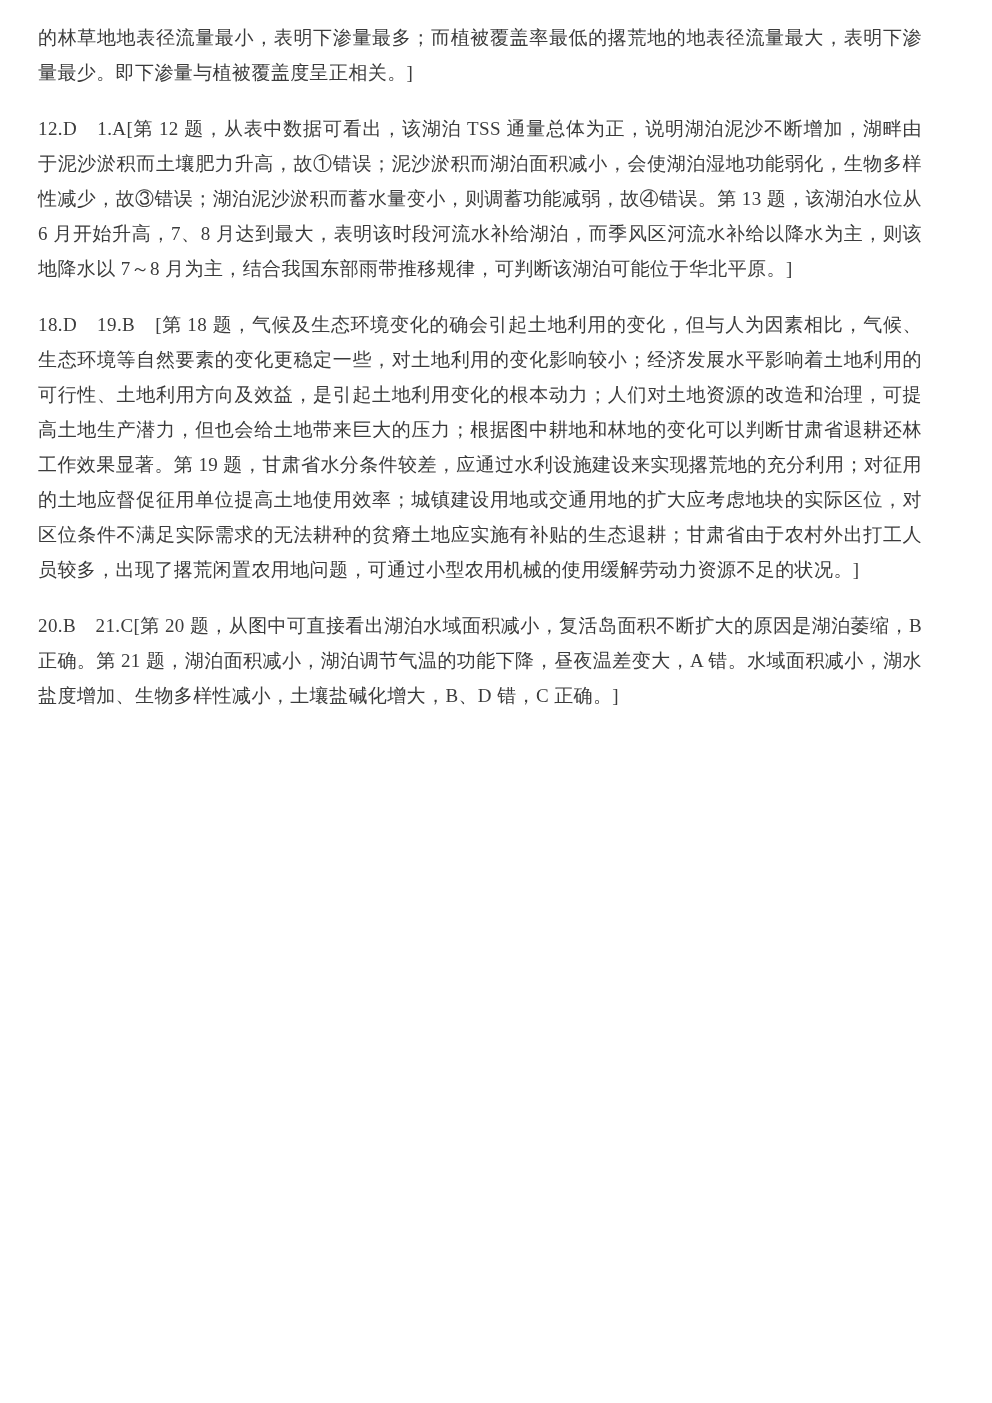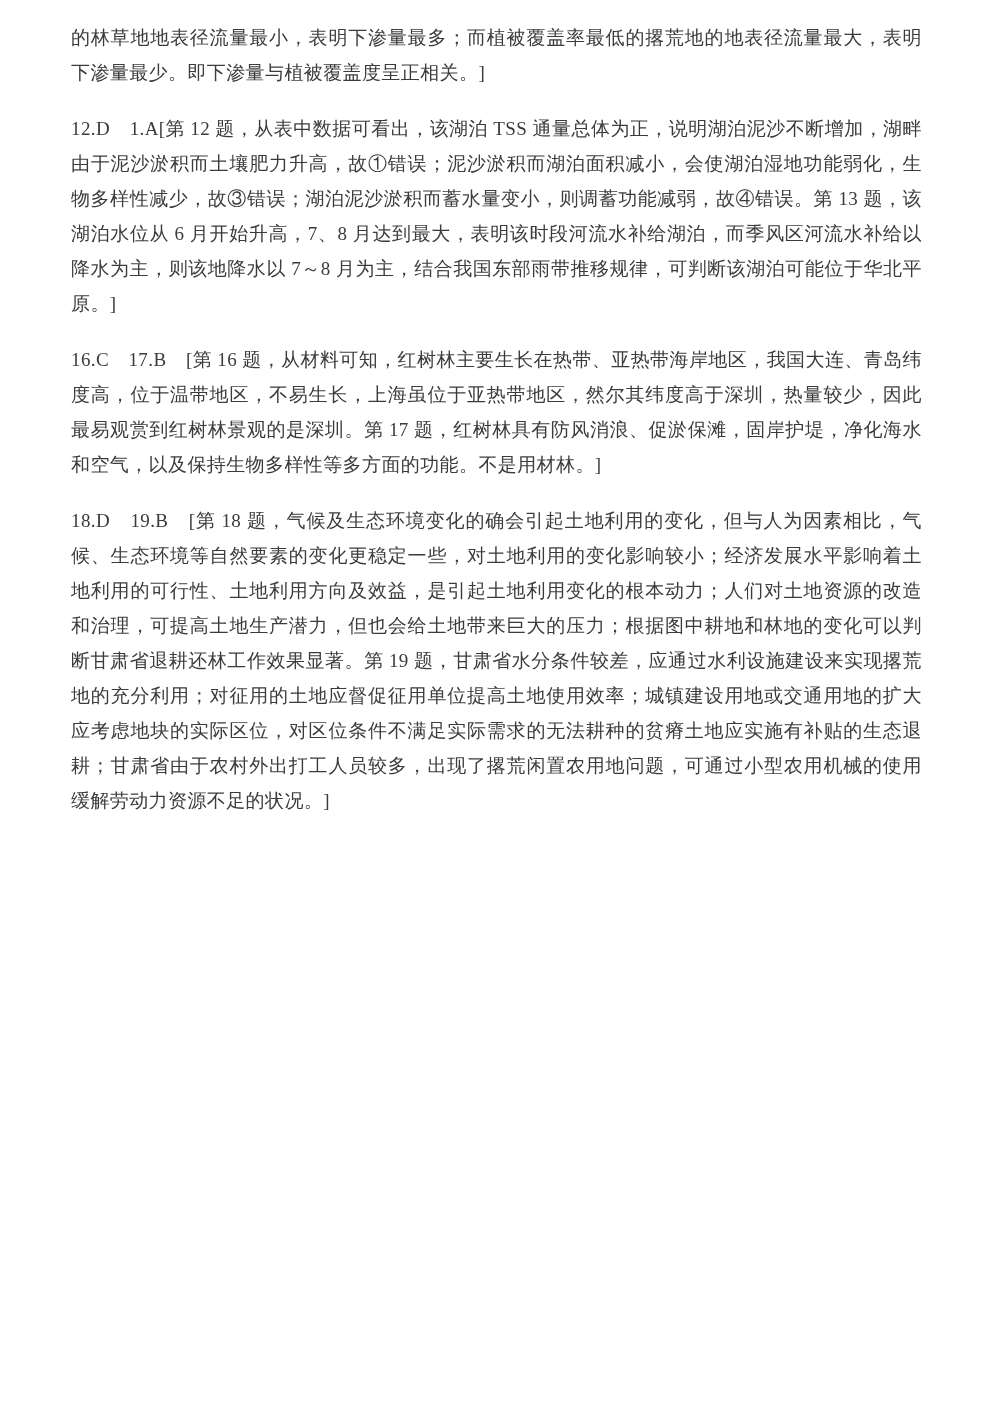--- a/index.html
+++ b/index.html
@@ -9,36 +9,36 @@
   }
   body {
     width: 992px;
     height: 1403px;
     overflow: hidden;
   }
   .page {
     box-sizing: border-box;
     width: 992px;
     height: 1403px;
-    padding: 20px 70px 0 71px;
+    padding: 20px 70px 0 38px;
     background: #ffffff;
   }
   .para {
     margin: 0 0 21px 0;
     font-family: "Liberation Serif", "DejaVu Serif", serif;
     font-size: 19px;
     line-height: 35px;
     letter-spacing: 0.4px;
     color: #3b3b3b;
     text-align: justify;
     text-justify: inter-ideograph;
     word-break: break-all;
   }
 </style>
 </head>
 <body>
 
 <div class="page">
   <p class="para">的林草地地表径流量最小，表明下渗量最多；而植被覆盖率最低的撂荒地的地表径流量最大，表明下渗量最少。即下渗量与植被覆盖度呈正相关。]</p>
   <p class="para">12.D　1.A[第 12 题，从表中数据可看出，该湖泊 TSS 通量总体为正，说明湖泊泥沙不断增加，湖畔由于泥沙淤积而土壤肥力升高，故①错误；泥沙淤积而湖泊面积减小，会使湖泊湿地功能弱化，生物多样性减少，故③错误；湖泊泥沙淤积而蓄水量变小，则调蓄功能减弱，故④错误。第 13 题，该湖泊水位从 6 月开始升高，7、8 月达到最大，表明该时段河流水补给湖泊，而季风区河流水补给以降水为主，则该地降水以 7～8 月为主，结合我国东部雨带推移规律，可判断该湖泊可能位于华北平原。]</p>
-  <p class="para">16.C　17.B　[第 16 题，从材料可知，红树林主要生长在热带、亚热带海岸地区，我国大连、青岛纬度高，位于温带地区，不易生长，上海虽位于亚热带地区，然尔其纬度高于深圳，热量较少，因此最易观赏到红树林景观的是深圳。第 17 题，红树林具有防风消浪、促淤保滩，固岸护堤，净化海水和空气，以及保持生物多样性等多方面的功能。不是用材林。]</p>
   <p class="para">18.D　19.B　[第 18 题，气候及生态环境变化的确会引起土地利用的变化，但与人为因素相比，气候、生态环境等自然要素的变化更稳定一些，对土地利用的变化影响较小；经济发展水平影响着土地利用的可行性、土地利用方向及效益，是引起土地利用变化的根本动力；人们对土地资源的改造和治理，可提高土地生产潜力，但也会给土地带来巨大的压力；根据图中耕地和林地的变化可以判断甘肃省退耕还林工作效果显著。第 19 题，甘肃省水分条件较差，应通过水利设施建设来实现撂荒地的充分利用；对征用的土地应督促征用单位提高土地使用效率；城镇建设用地或交通用地的扩大应考虑地块的实际区位，对区位条件不满足实际需求的无法耕种的贫瘠土地应实施有补贴的生态退耕；甘肃省由于农村外出打工人员较多，出现了撂荒闲置农用地问题，可通过小型农用机械的使用缓解劳动力资源不足的状况。]</p>
+  <p class="para">20.B　21.C[第 20 题，从图中可直接看出湖泊水域面积减小，复活岛面积不断扩大的原因是湖泊萎缩，B 正确。第 21 题，湖泊面积减小，湖泊调节气温的功能下降，昼夜温差变大，A 错。水域面积减小，湖水盐度增加、生物多样性减小，土壤盐碱化增大，B、D 错，C 正确。]</p>
 </div>
 
 </body></html>

